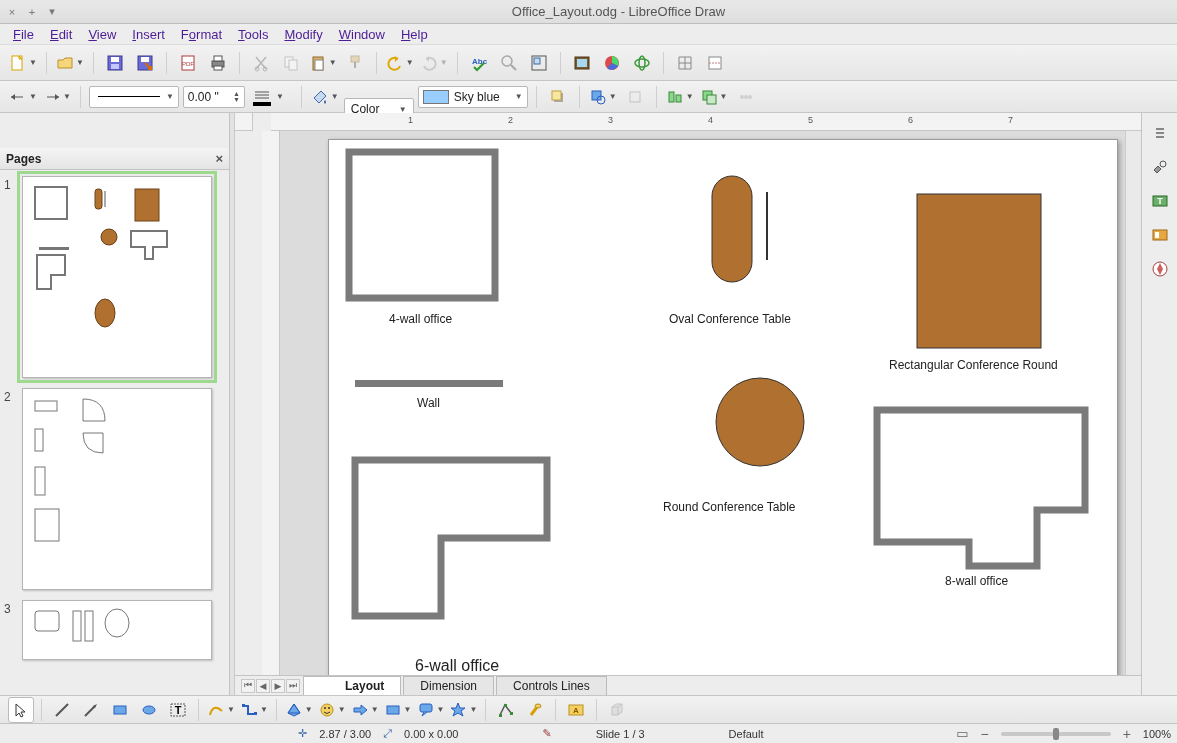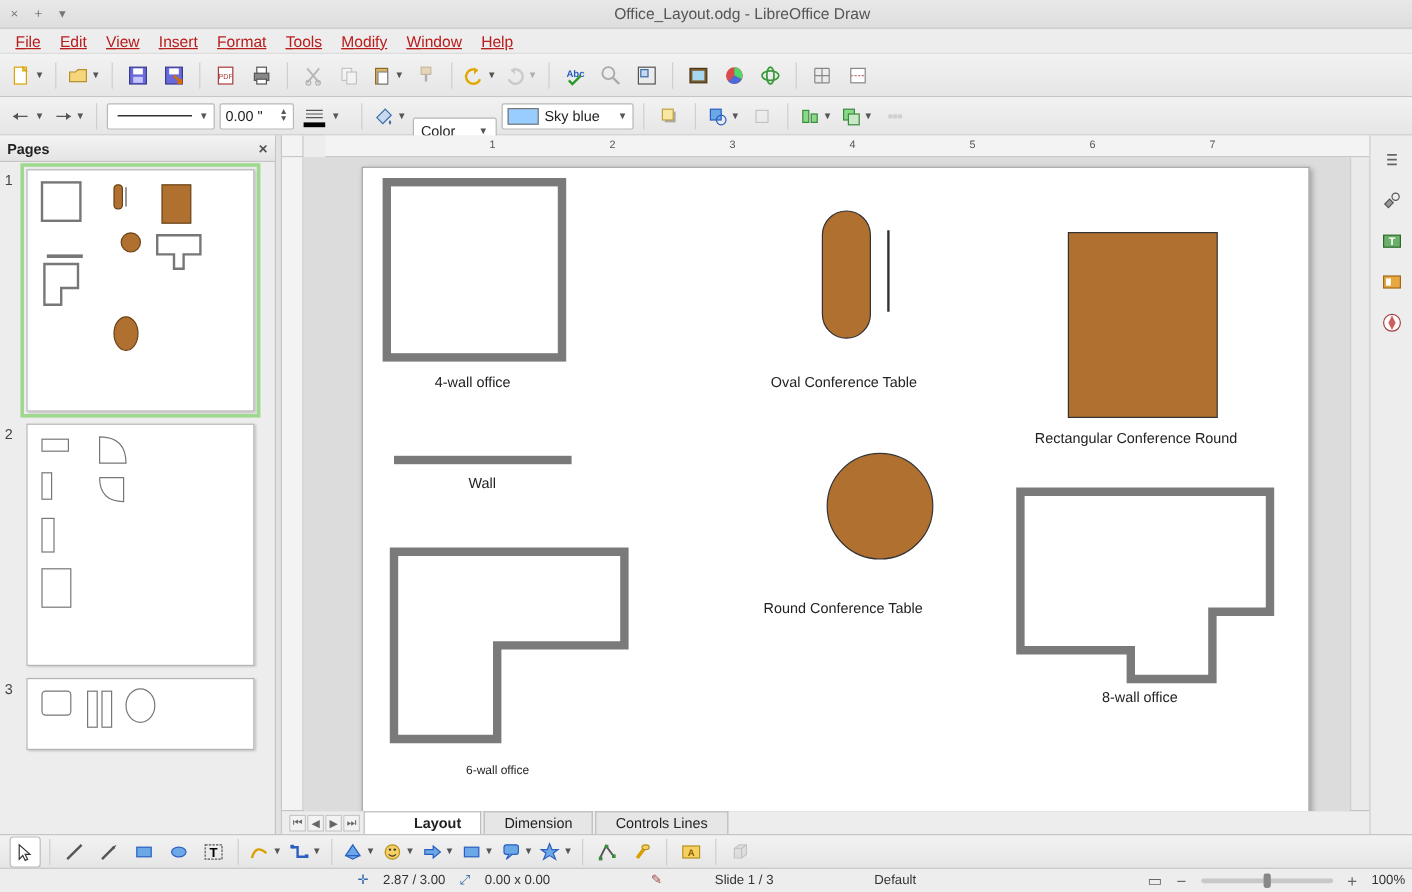--- a/index.html
+++ b/index.html
@@ -3,21 +3,21 @@
 <meta charset="utf-8">
 <style>
 * { box-sizing: border-box; margin: 0; padding: 0; font-family: "Liberation Sans", Arial, sans-serif; }
 body { background: #ededed; width: 1177px; height: 743px; overflow: hidden; font-size: 12px; color: #222; }
 
 .titlebar { height: 24px; background: linear-gradient(#e8e8e8,#dedede); display: flex; align-items: center; padding: 0 6px; border-bottom: 1px solid #bdbdbd; }
 .titlebar .win-btn { width: 12px; height: 12px; display: inline-flex; align-items: center; justify-content: center; font-size: 11px; color: #777; margin-right: 8px; cursor: pointer; }
 .titlebar .title { flex: 1; text-align: center; color: #555; font-size: 13px; }
 
 .menubar { height: 21px; background: #ededed; display: flex; align-items: center; padding: 0 6px; gap: 2px; border-bottom: 1px solid #dcdcdc; }
-.menubar .mitem { padding: 2px 7px; font-size: 13px; color: #b91c1c; cursor: pointer; text-decoration: underline; }
+.menubar .mitem { padding: 2px 7px; font-size: 13px; color: #4c1d95; cursor: pointer; }
 .menubar .mitem u { text-decoration: underline; }
 
 .toolbar { height: 36px; background: linear-gradient(#f2f2f2,#e6e6e6); border-bottom: 1px solid #c6c6c6; display: flex; align-items: center; padding: 0 8px; gap: 4px; }
 .toolbar.slim { height: 32px; }
 .tb-btn { min-width: 26px; height: 26px; border: 1px solid transparent; border-radius: 3px; display: inline-flex; align-items: center; justify-content: center; cursor: pointer; position: relative; }
 .tb-sep { width: 1px; height: 22px; background: #cfcfcf; margin: 0 4px; }
 .dd-arrow { font-size: 8px; color: #555; margin-left: 2px; }
 
 .icon { width: 18px; height: 18px; display: inline-block; }
 
@@ -31,35 +31,35 @@
 .fill-color-combo { width: 110px; height: 22px; border: 1px solid #b8b8b8; background: #fff; display: flex; align-items: center; padding: 0 4px; gap: 5px; cursor: pointer; border-radius: 2px; font-size: 12px; }
 .fill-color-sw { width: 26px; height: 14px; background: #99ccff; border: 1px solid #777; }
 
 .line-color-btn { width: 26px; height: 22px; display: flex; flex-direction: column; align-items: center; justify-content: center; cursor: pointer; }
 .line-color-sw { width: 18px; height: 4px; background: #000; margin-top: 2px; }
 
 
 .main { display: flex; height: calc(743px - 24px - 21px - 36px - 32px - 28px - 20px); }
 
 .pages-panel { width: 230px; background: #ededed; border-right: 1px solid #c4c4c4; display: flex; flex-direction: column; }
-.pages-header { height: 22px; background: linear-gradient(#f4f4f4,#e4e4e4); border-bottom: 1px solid #c4c4c4; display: flex; align-items: center; justify-content: space-between; padding: 0 6px; font-weight: bold; font-size: 12px; }
+.pages-header { height: 22px; background: linear-gradient(#f4f4f4,#e4e4e4); border-bottom: 1px solid #c4c4c4; display: flex; align-items: center; justify-content: space-between; padding: 0 6px; font-weight: bold; font-size: 12px; margin-top: 35px; }
 .pages-body { flex: 1; overflow-y: auto; padding: 6px 4px; }
 .page-thumb-row { display: flex; align-items: flex-start; gap: 4px; margin-bottom: 10px; }
 .page-num { width: 14px; font-size: 12px; color: #444; padding-top: 2px; }
 .thumb { width: 190px; height: 202px; background: #fff; border: 1px solid #b4b4b4; box-shadow: 1px 1px 2px rgba(0,0,0,.2); position: relative; cursor: pointer; }
 .thumb.selected { outline: 3px solid #9fd88f; outline-offset: 2px; background:#fff; }
 .thumb.short { height: 60px; overflow: hidden; }
 
 .splitter-v { width: 5px; background: #e2e2e2; cursor: col-resize; border-right: 1px solid #c9c9c9; }
 
 .canvas-area { flex: 1; background: #ededed; position: relative; display: flex; flex-direction: column; }
 .ruler-h { height: 18px; background: #f3f3f3; border-bottom: 1px solid #c7c7c7; margin-left: 18px; position: relative; font-size: 9px; color: #555; overflow: hidden; }
 .ruler-h .lbl { position: absolute; top: 2px; }
 
-.canvas-mid { flex: 1; display: flex; overflow: hidden; }
+.canvas-mid { flex: 1; display: flex; overflow: hidden; padding-left: 27px; }
 .ruler-v { width: 18px; background: #f3f3f3; border-right: 1px solid #c7c7c7; position: relative; font-size: 9px; color: #555; overflow: hidden; }
 
 .viewport { flex: 1; background: #dcdcdc; overflow: auto; position: relative; }
 .page { position: absolute; left: 48px; top: 8px; width: 790px; height: 620px; background: #fff; border: 1px solid #9a9a9a; box-shadow: 2px 2px 5px rgba(0,0,0,.3); }
 
 .sidebar-r { width: 36px; background: #ededed; border-left: 1px solid #c4c4c4; display: flex; flex-direction: column; align-items: center; padding-top: 6px; gap: 6px; }
 .sidebar-r .sb-btn { width: 28px; height: 28px; display: flex; align-items: center; justify-content: center; cursor: pointer; border: 1px solid transparent; border-radius: 3px; }
 
 
 .tabbar-row { height: 20px; background: #ededed; border-top: 1px solid #c4c4c4; display: flex; align-items: center; padding-left: 6px; font-size: 12px; }
@@ -433,21 +433,21 @@
 
             <path d="M26 320 h192 v78 h-106 v78 h-86 z" fill="#fff" stroke="#7a7a7a" stroke-width="7"></path>
 
             <path d="M548 270 h208 v100 h-48 v56 h-68 v-24 h-92 z" fill="#fff" stroke="#7a7a7a" stroke-width="7"></path>
           </svg>
           <div style="position:absolute;left:60px;top:172px;font-size:12px">4-wall office</div>
           <div style="position:absolute;left:340px;top:172px;font-size:12px">Oval Conference Table</div>
           <div style="position:absolute;left:560px;top:218px;font-size:12px">Rectangular Conference Round</div>
           <div style="position:absolute;left:88px;top:256px;font-size:12px">Wall</div>
           <div style="position:absolute;left:334px;top:360px;font-size:12px">Round Conference Table</div>
-          <div style="position:absolute;left:86px;top:497px;font-size:10px">6-wall office</div>
+          <div style="position:absolute;left:86px;top:517px;font-size:16px">6-wall office</div>
           <div style="position:absolute;left:616px;top:434px;font-size:12px">8-wall office</div>
         </div>
       </div>
       <div class="scrollbar-v"></div>
     </div>
 
     <div class="tabbar-row">
       <span class="nav-tri">⏮</span>
       <span class="nav-tri">◀</span>
       <span class="nav-tri">▶</span>

